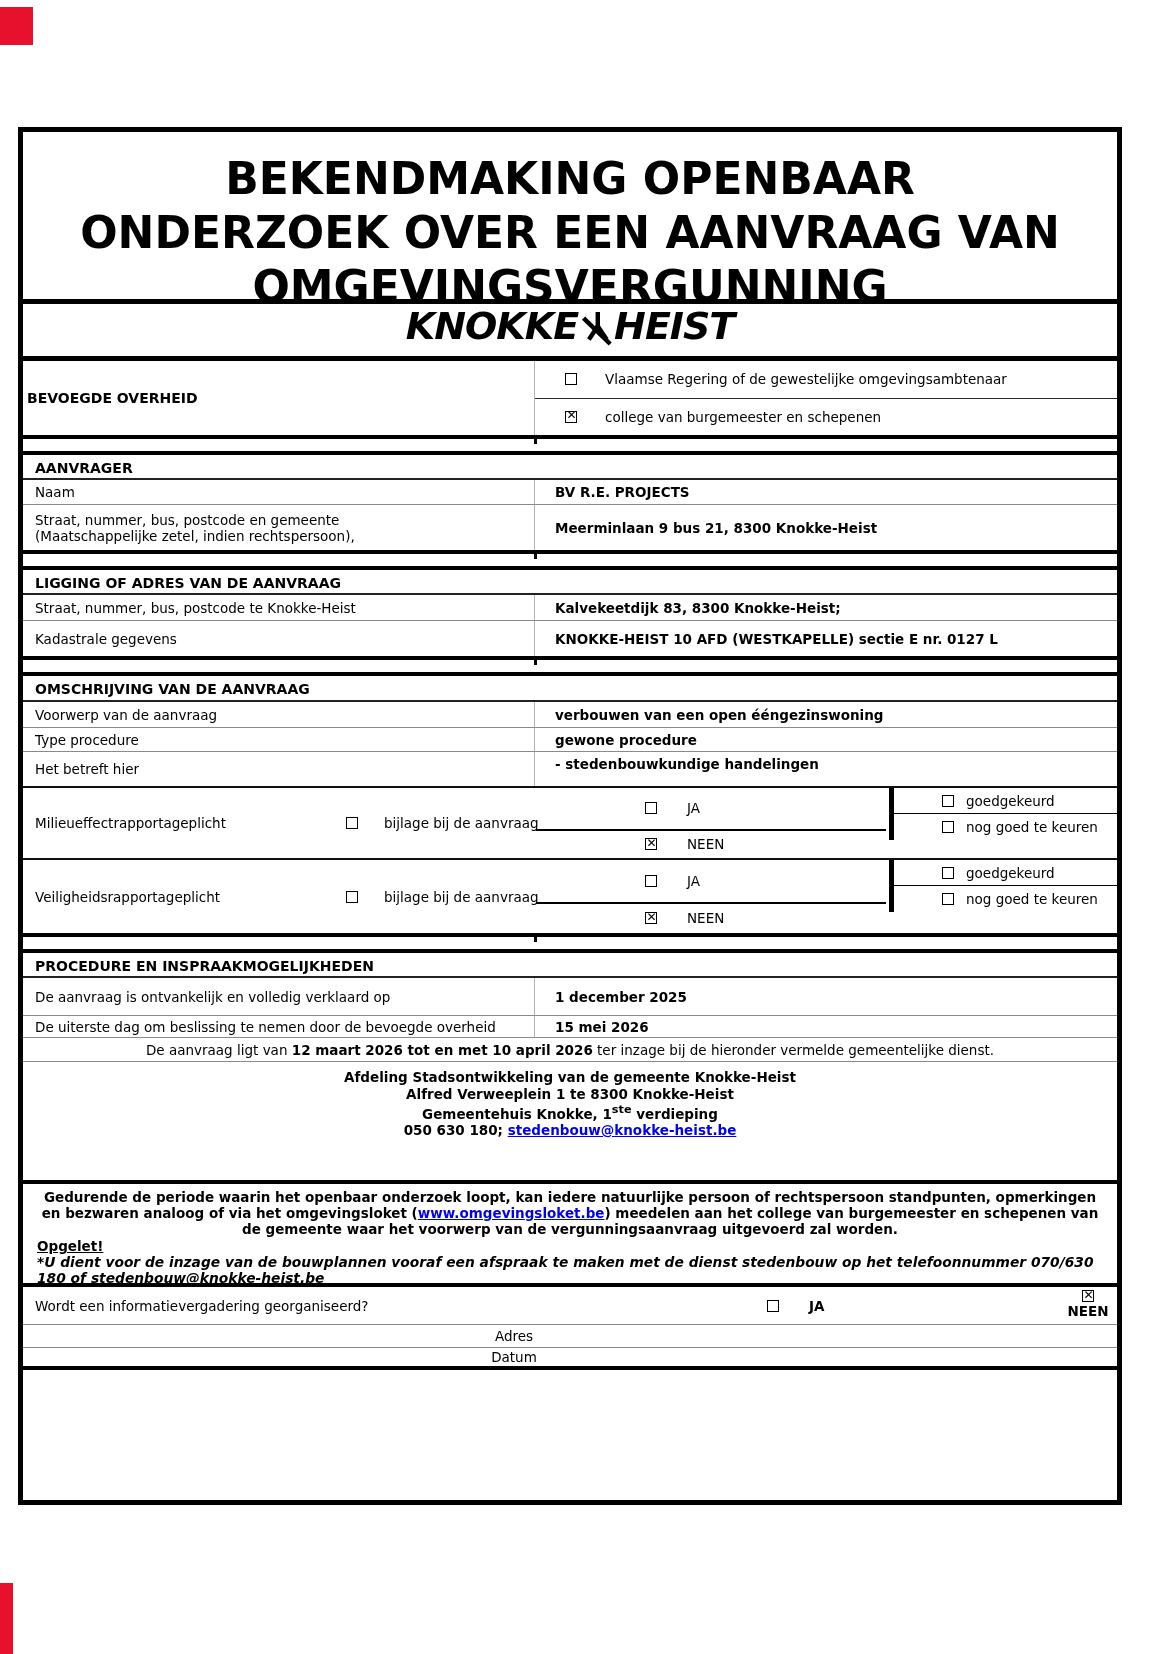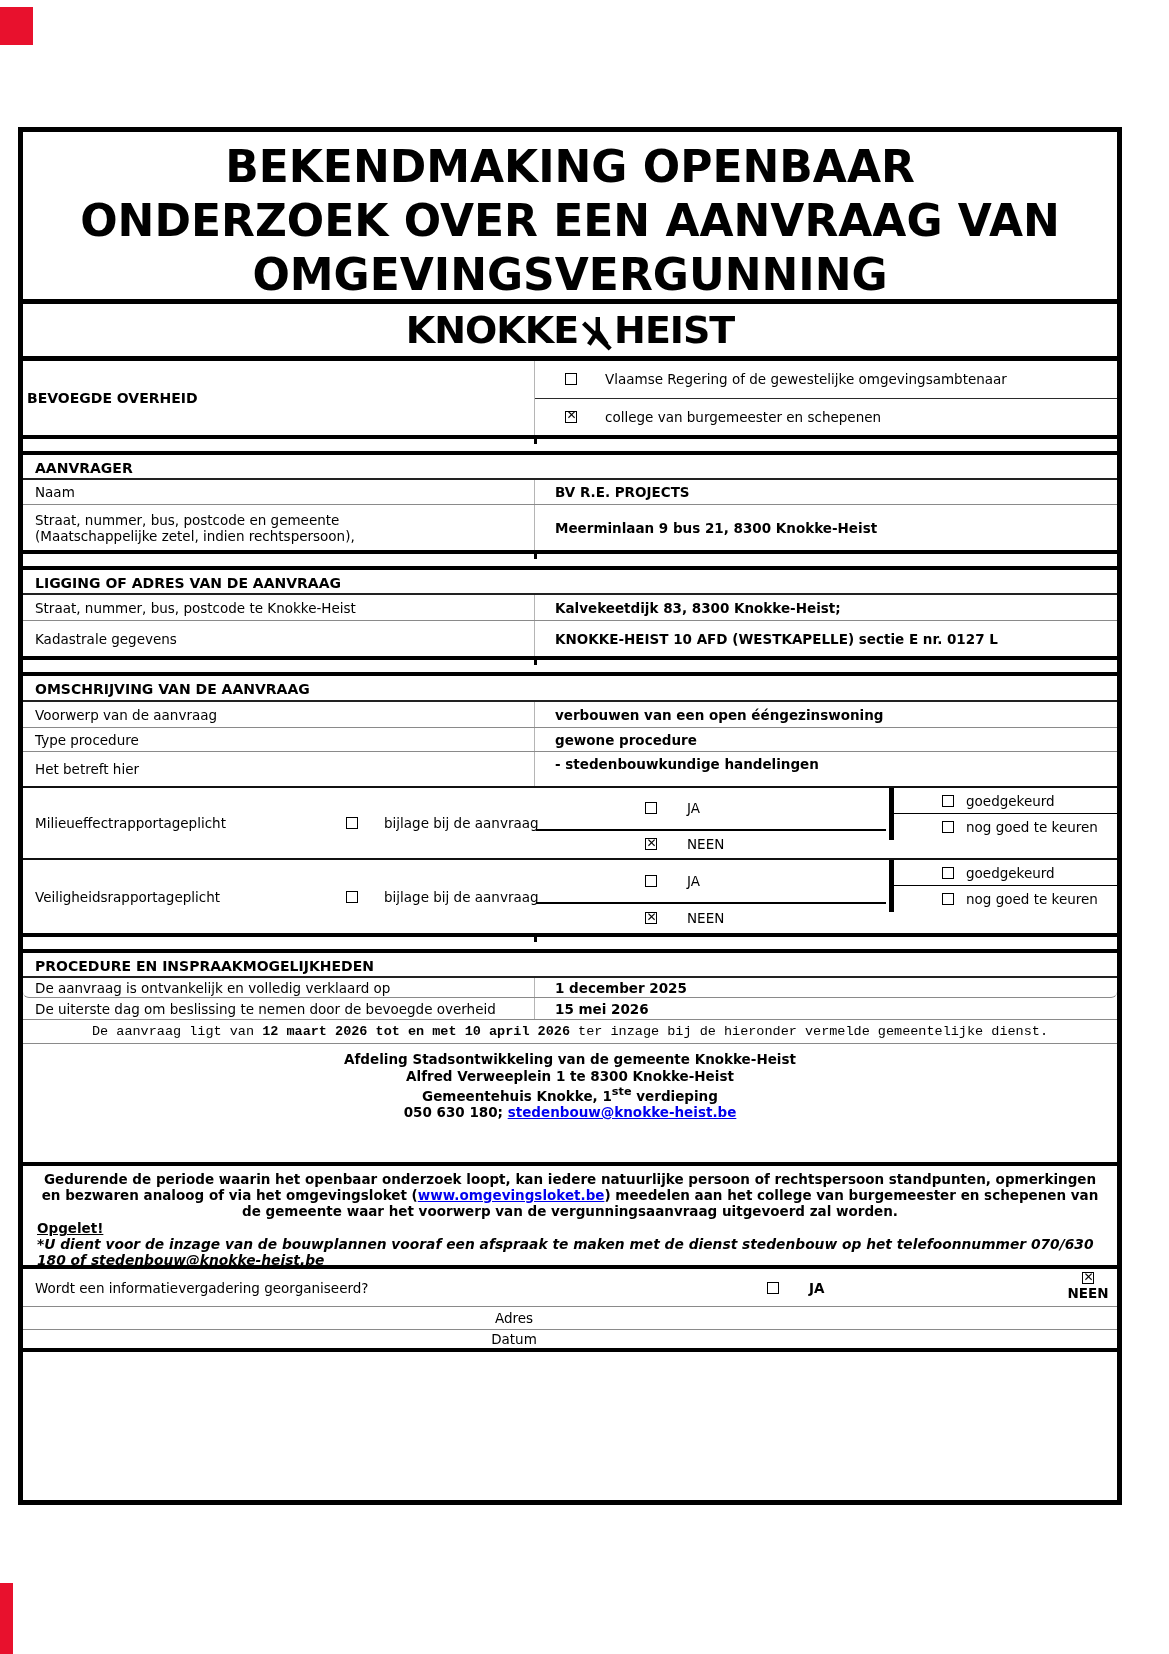--- a/index.html
+++ b/index.html
@@ -14,27 +14,27 @@
   .red-mark.bottom { left:0; top:1583px; width:13px; height:71px; }
 
   .doc {
     position:absolute; left:18px; top:127px; width:1104px; height:1378px;
     border:5px solid #000; display:flex; flex-direction:column; background:#fff;
   }
 
   
   .title-block {
     height:172px; border-bottom:5px solid #000; text-align:center;
-    padding-top:8px; font-weight:800; font-size:44px; line-height:54px;
+    padding-top:20px; font-weight:800; font-size:44px; line-height:54px;
     letter-spacing:0px;
   }
   .logo-block {
     height:57px; border-bottom:5px solid #000; display:flex;
-    align-items:center; justify-content:center; font-weight:800;
-    font-size:38px; letter-spacing:-1px;
+    align-items:flex-start; justify-content:center; font-weight:800;
+    font-size:38px; letter-spacing:-1px;font-style:italic;
   }
   .logo-icon { margin:6px 2px 0 2px; }
 
   
   .sec-header {
     font-weight:700; font-size:14px; padding:5px 0 0 12px;
     border-bottom:2px solid #222;
   }
   .lv { display:grid; grid-template-columns:511px 1fr; }
   .lv .lbl { font-size:13.5px; padding-left:12px; display:flex; flex-direction:column; justify-content:center; }
@@ -60,41 +60,41 @@
   .bevoegde { height:78px; border-bottom:4px solid #000; display:grid; grid-template-columns:511px 1fr; }
   .bevoegde .lbl { font-weight:700; font-size:14px; display:flex; align-items:center; padding-left:4px; }
   .bevoegde .opts { border-left:1px solid #b5b5b5; display:flex; flex-direction:column; }
   .opt { flex:1; display:flex; align-items:center; padding-left:30px; gap:28px; font-size:13.5px; }
   .opt + .opt { border-top:1.5px solid #2a2a2a; }
 
   
   .aanvrager-hd, .ligging-hd, .oms-hd, .proc-hd { height:25px; }
   .r-naam { height:25px; }
   .r-adres { height:45px; }
-  .r26 { height:26px; } .r24 { height:24px; } .r23 { height:20px;border-radius:6px; } .r22 { height:22px; }
+  .r26 { height:26px; } .r24 { height:24px; } .r23 { height:38px; } .r22 { height:22px; }
   .r-betreft { height:34px; }
   .r-betreft .val { align-items:flex-start; padding-top:4px; }
 
   
   .plicht { position:relative; border-top:2px solid #111; }
   .plicht.milieu { height:72px; }
   .plicht.veiligheid { height:75px; }
   .pl-label { position:absolute; left:12px; top:50%; transform:translateY(-50%); font-size:13.5px; }
   .pl-bijlage { position:absolute; left:323px; top:50%; transform:translateY(-50%);
     display:flex; align-items:center; gap:26px; font-size:13.5px; }
   .pl-underline { position:absolute; left:513px; right:231px; top:58%; border-bottom:2px solid #000; }
   .pl-ja, .pl-neen { position:absolute; left:622px; display:flex; align-items:center; gap:30px; font-size:13.5px; }
   .plicht.milieu .pl-ja { top:12px; } .plicht.milieu .pl-neen { top:48px; }
   .plicht.veiligheid .pl-ja { top:13px; } .plicht.veiligheid .pl-neen { top:50px; }
   .pl-approve { position:absolute; right:0; top:0; width:228px; border-left:5px solid #000000; }
   .ap-row { height:26px; display:flex; align-items:center; padding-left:48px; gap:12px; font-size:13.5px; }
   .ap-row:first-child { border-bottom:1.5px solid #000; }
 
   
-  .inzage-row { height:24px; display:flex; align-items:center; justify-content:center; font-size:13.5px; gap:0;font-family:Liberation Mono, monospace; }
+  .inzage-row { height:24px; display:flex; align-items:center; justify-content:center; font-size:13.5px; gap:0; }
   .inzage-row b { font-weight:700; }
   .dienst-block {
     height:122px; border-bottom:4px solid #000; text-align:center;
     font-weight:700; font-size:13.5px; line-height:16.5px; padding-top:7px;
   }
   .bezwaar-block { height:103px; border-bottom:4px solid #000; padding:5px 14px 0 14px; }
   .bezwaar-text { text-align:center; font-weight:700; font-size:13.5px; line-height:16px; }
   .opgelet { font-weight:700; font-size:13.5px; text-decoration:underline; margin-top:1px; }
   .afspraak { font-weight:700; font-style:italic; font-size:13.8px; line-height:16px; }
   a.link, .link { color:#0000ee; text-decoration:underline; font-weight:700;margin-top:19px; }

